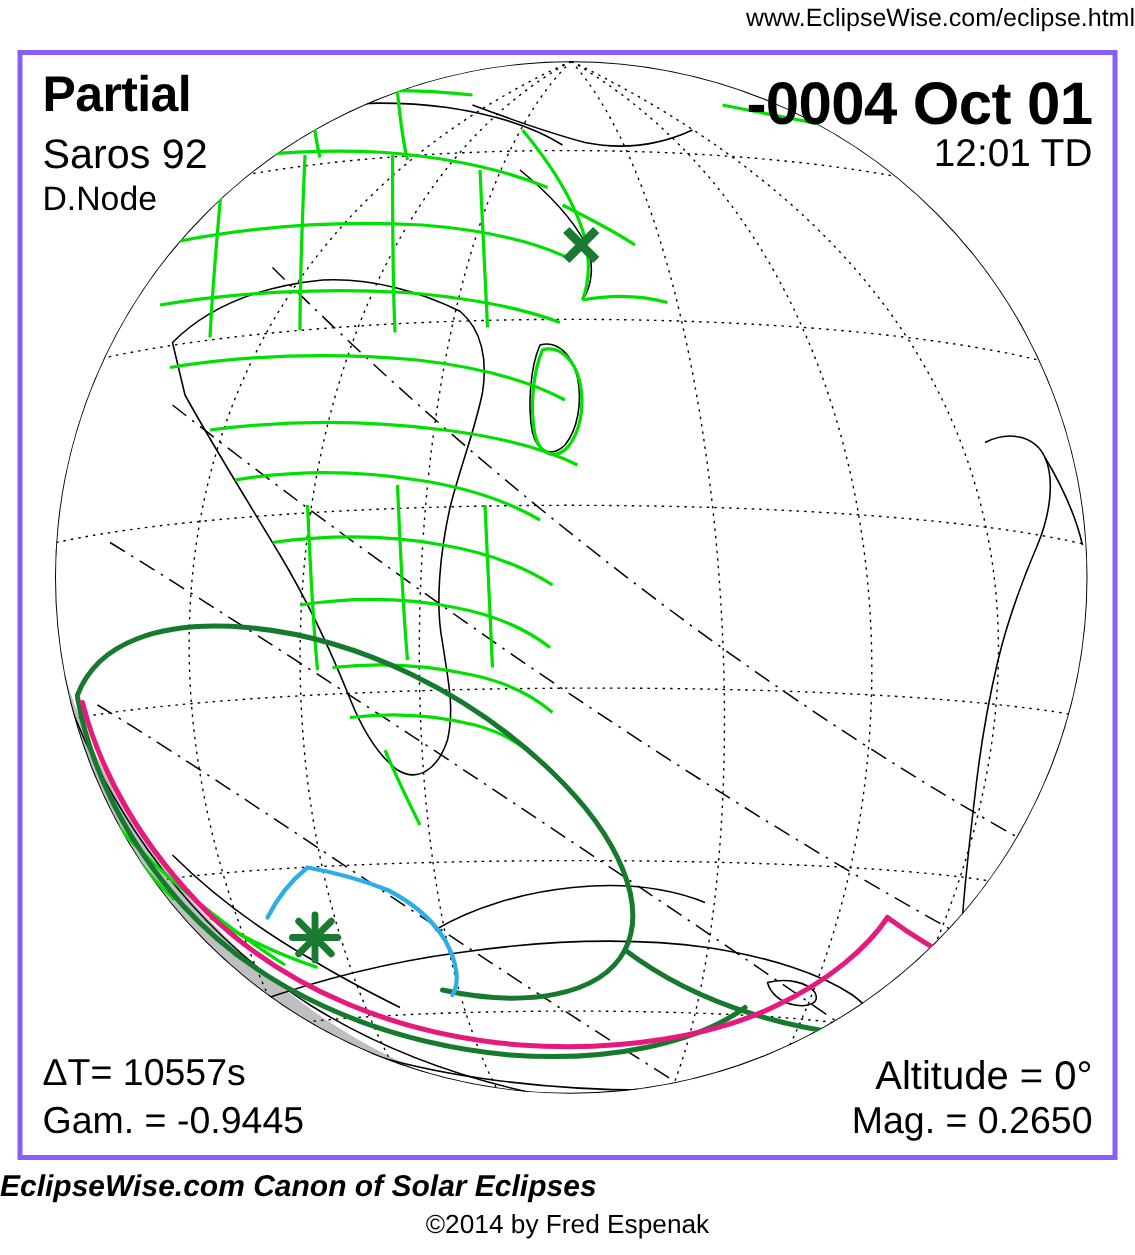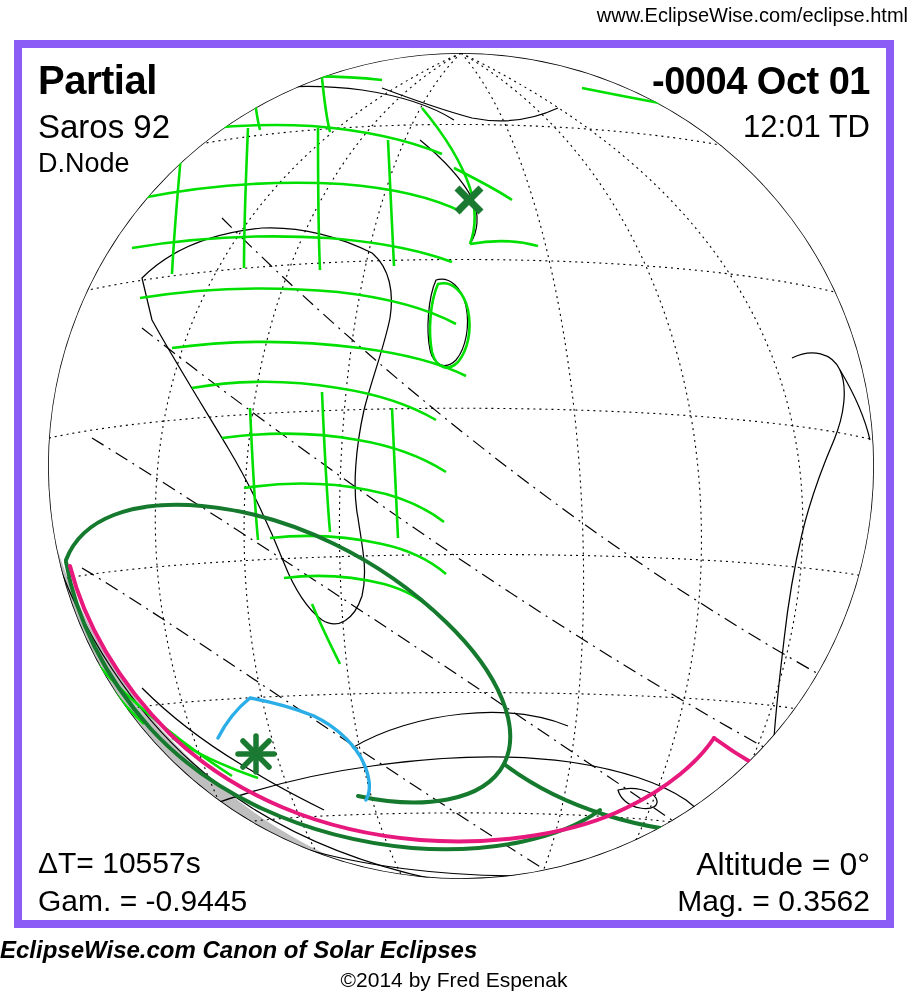--- a/index.html
+++ b/index.html
@@ -3,30 +3,30 @@
 <meta charset="utf-8">
 <style>
   html,body{margin:0;padding:0;background:#fff;}
   body{width:908px;height:1004px;position:relative;overflow:hidden;
        font-family:"Liberation Sans",sans-serif;color:#000;}
 
   #url-bar{position:absolute;left:0;top:4px;width:908px;text-align:right;
            font-size:20px;letter-spacing:0px;}
 
   #frame{position:absolute;left:14px;top:40px;width:880px;height:888px;
-         border:8px solid #8b5cf6;box-sizing:border-box;background:#fff;overflow:hidden;}
+         border:4px solid #8b5cf6;box-sizing:border-box;background:#fff;overflow:hidden;}
 
   #globe-layer{position:absolute;left:0;top:0;width:872px;height:880px;}
 
   
   .hdr{position:absolute;z-index:40;white-space:nowrap;}
   #type-label{left:16px;top:10px;font-size:40px;font-weight:bold;letter-spacing:-0.5px;}
   #saros-label{left:16px;top:60px;font-size:33px;}
   #node-label{left:16px;top:100px;font-size:27px;}
-  #date-label{right:16px;top:12px;font-size:38px;font-weight:bold;letter-spacing:-0.5px;}
+  #date-label{right:16px;top:12px;font-size:48px;font-weight:bold;letter-spacing:-0.5px;}
   #time-label{right:16px;top:61px;font-size:31px;margin-left:15px;}
 
   
   #dt-label{left:16px;top:798px;font-size:30px;}
   #gam-label{left:16px;top:836px;font-size:30px;}
   #alt-label{right:16px;top:798px;font-size:32px;}
   #mag-label{right:16px;top:836px;font-size:30px;}
 
   
   #credit-title{position:absolute;left:0;top:936px;width:908px;text-align:left;
@@ -214,17 +214,17 @@
 
   <div class="hdr" id="type-label">Partial</div>
   <div class="hdr" id="saros-label">Saros  92</div>
   <div class="hdr" id="node-label">D.Node</div>
   <div class="hdr" id="date-label">-0004 Oct 01</div>
   <div class="hdr" id="time-label">12:01 TD</div>
 
   <div class="hdr" id="dt-label">ΔT=  10557s</div>
   <div class="hdr" id="gam-label">Gam. = -0.9445</div>
   <div class="hdr" id="alt-label">Altitude =  0°</div>
-  <div class="hdr" id="mag-label">Mag. = 0.3562</div>
+  <div class="hdr" id="mag-label">Mag. = 0.2650</div>
 </div>
 
 <div id="credit-title">EclipseWise.com Canon of Solar Eclipses</div>
 <div id="credit-author">©2014 by Fred Espenak</div>
 
 </body></html>

